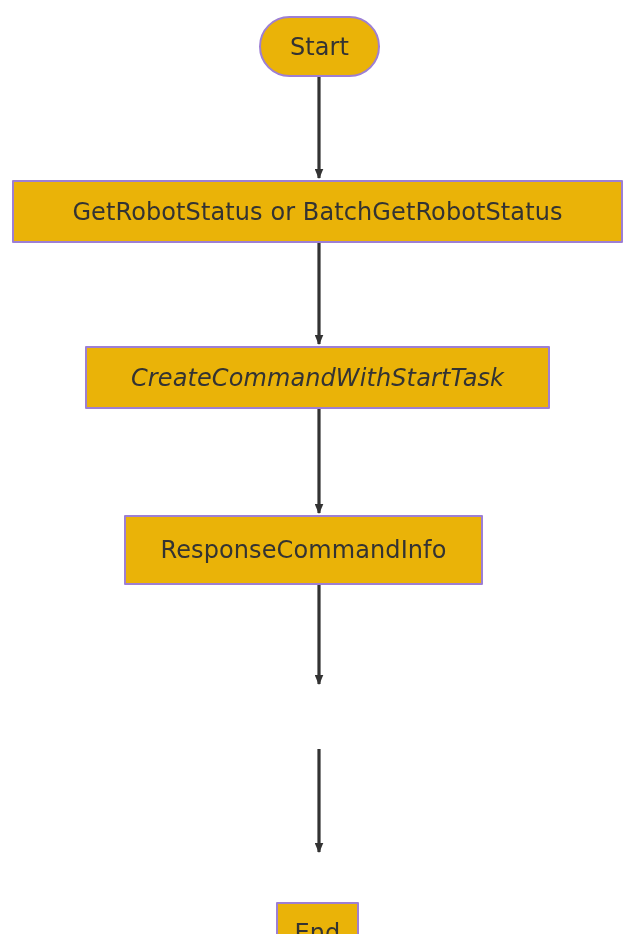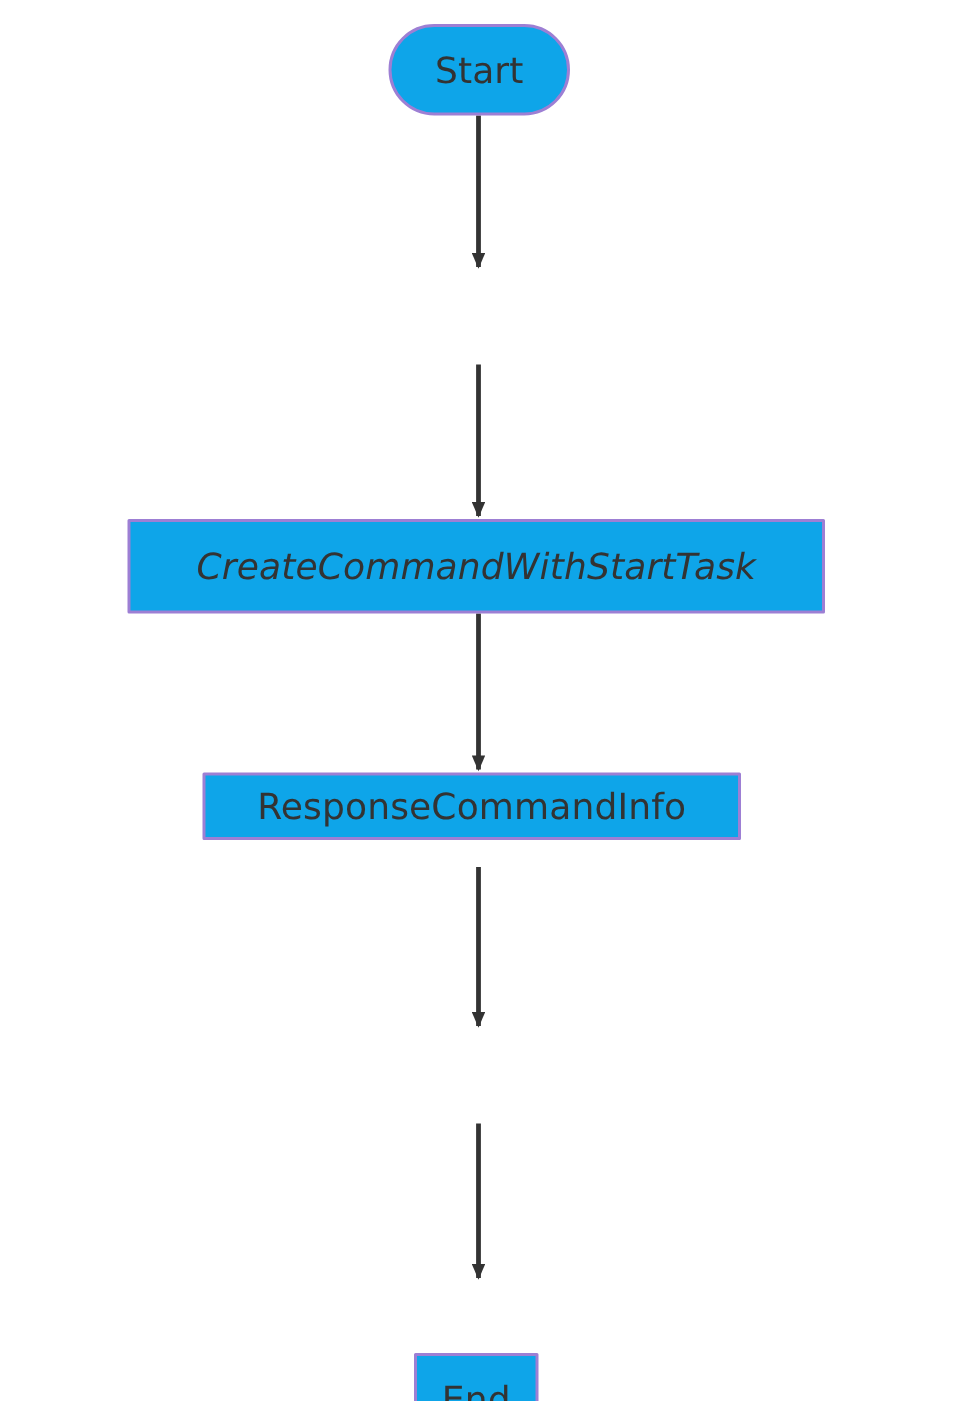--- a/index.html
+++ b/index.html
@@ -26,21 +26,21 @@
     width: 635px;
     height: 934px;
     pointer-events: none;
   }
   .node {
     position: absolute;
     box-sizing: border-box;
     display: flex;
     align-items: center;
     justify-content: center;
-    background: #0ea5e9;
+    background: #eab308;
     border: 2px solid #9d7fd4;
     color: #333333;
     font-size: 24px;
     line-height: 1;
     letter-spacing: 0.1px;
     white-space: nowrap;
   }
   .node.stadium {
     border-radius: 32px;
   }
@@ -49,21 +49,21 @@
   }
   .node-label {
     display: block;
     padding: 0 8px;
   }
 
   
   #node-start        { left: 259px; top: 16px;  width: 121px; height: 61px; }
   #node-getstatus    { left: 12px;  top: 180px; width: 611px; height: 63px; }
   #node-createcmd    { left: 85px;  top: 346px; width: 465px; height: 63px; font-style: italic; }
-  #node-responseinfo { left: 135px; top: 515px; width: 359px; height: 45px; }
+  #node-responseinfo { left: 124px; top: 515px; width: 359px; height: 70px; }
   #node-getresult    { left: 162px; top: 686px; width: 311px; height: 63px; }
   #node-end          { left: 276px; top: 854px; width: 83px;  height: 61px; margin-top: 48px; }
 </style>
 </head>
 <body>
 
 <div id="flowchart">
 
   <svg class="edge-layer" viewBox="0 0 635 934" width="635" height="934" xmlns="http://www.w3.org/2000/svg">
     <defs>
@@ -78,20 +78,23 @@
       <line x1="319" y1="409" x2="319" y2="513"></line>
       <line x1="319" y1="578" x2="319" y2="684"></line>
       <line x1="319" y1="749" x2="319" y2="852"></line>
     </g>
   </svg>
 
   <div class="node stadium" id="node-start">
     <span class="node-label">Start</span>
   </div>
 
+  <div class="node rect" id="node-getstatus">
+    <span class="node-label">GetRobotStatus or BatchGetRobotStatus</span>
+  </div>
 
   <div class="node rect" id="node-createcmd">
     <span class="node-label">CreateCommandWithStartTask</span>
   </div>
 
   <div class="node rect" id="node-responseinfo">
     <span class="node-label">ResponseCommandInfo</span>
   </div>
 
 

